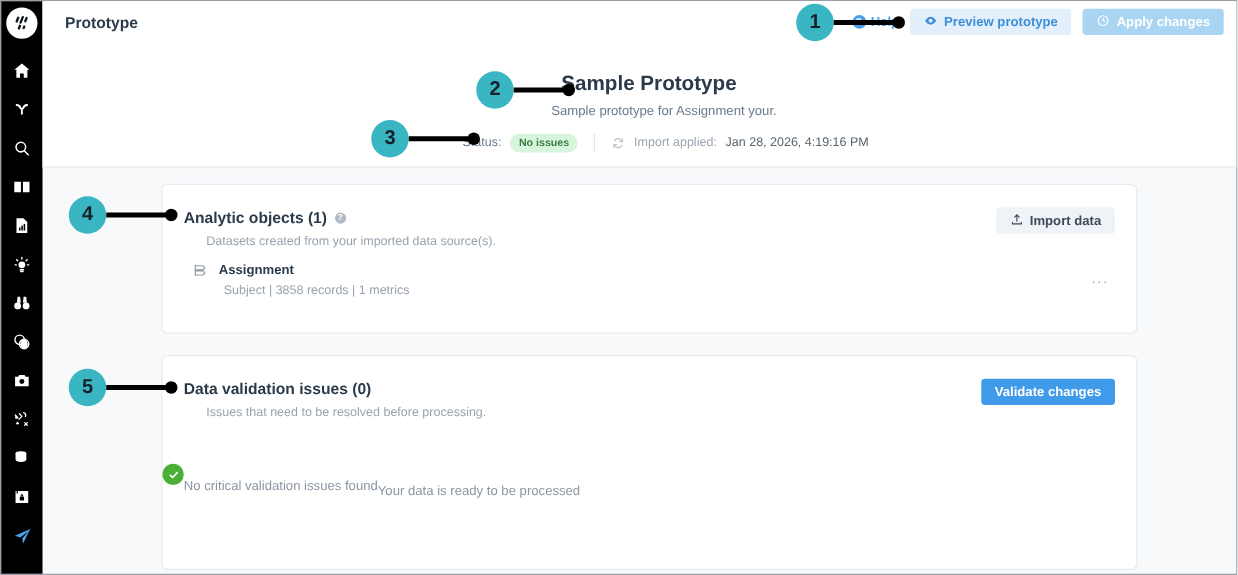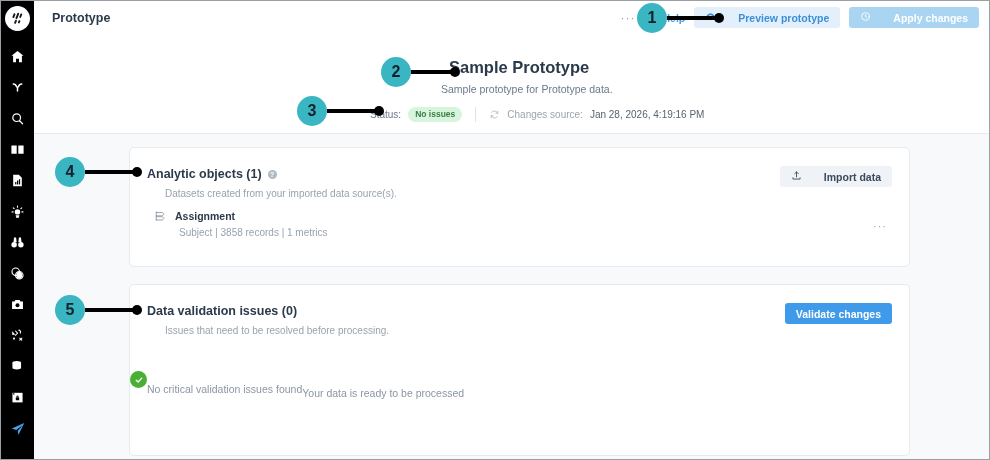--- a/index.html
+++ b/index.html
@@ -61,21 +61,21 @@
     color: #4a9fe8; font-size: 10.5px; font-weight: bold;
   }
   .icon-q {
     width: 11px; height: 11px; border-radius: 50%;
     background: #4a9fe8; color: #fff;
     font-size: 8px; font-weight: bold;
     display: flex; align-items: center; justify-content: center;
     line-height: 1;
   }
   .btn {
-    display: flex; align-items: center; gap: 22px;
+    display: flex; align-items: center; gap: 5px;
     height: 21px; padding: 0 11px;
     border-radius: 3px; font-size: 10.5px; font-weight: bold;
     white-space: nowrap;
   }
   .btn-preview { background: #e3f0fb; color: #3d8fd8; }
   .btn-apply { background: #a9d5f3; color: #ffffff; }
 
   
   #header-block {
     position: absolute; left: 33px; top: 33px; right: 0;
@@ -361,32 +361,32 @@
               <path d="M8 5.2V8l2 1.4"></path>
           </svg>
         </span>
         <span>Apply changes</span>
       </div>
     </div>
   </div>
 
   <div id="header-block">
     <div id="proto-name">Sample Prototype</div>
-    <div id="proto-desc">Sample prototype for Prototype data.</div>
+    <div id="proto-desc">Sample prototype for Assignment your.</div>
     <div id="status-row">
       <span class="status-label">Status:</span>
       <span class="pill-ok">No issues</span>
       <span class="vdiv"></span>
       <span class="refresh-icon">
         <svg width="11" height="11" viewBox="0 0 16 16" fill="none" stroke="currentColor" stroke-width="1.4" stroke-linecap="round">
           <path d="M12.6 6.3A5 5 0 0 0 3.7 5M3.4 9.7a5 5 0 0 0 8.9 1.3"></path>
           <path d="M12.9 3.2v3.1H9.9M3.1 12.8V9.7h3"></path>
         </svg>
       </span>
-      <span class="applied-label">Changes source:</span>
+      <span class="applied-label">Import applied:</span>
       <span class="applied-time">Jan 28, 2026, 4:19:16 PM</span>
     </div>
   </div>
 
   <div class="card" id="card-objects">
     <div class="card-title">
       <span>Analytic objects (1)</span>
       <span class="info-dot">?</span>
     </div>
     <div class="card-sub">Datasets created from your imported data source(s).</div>

